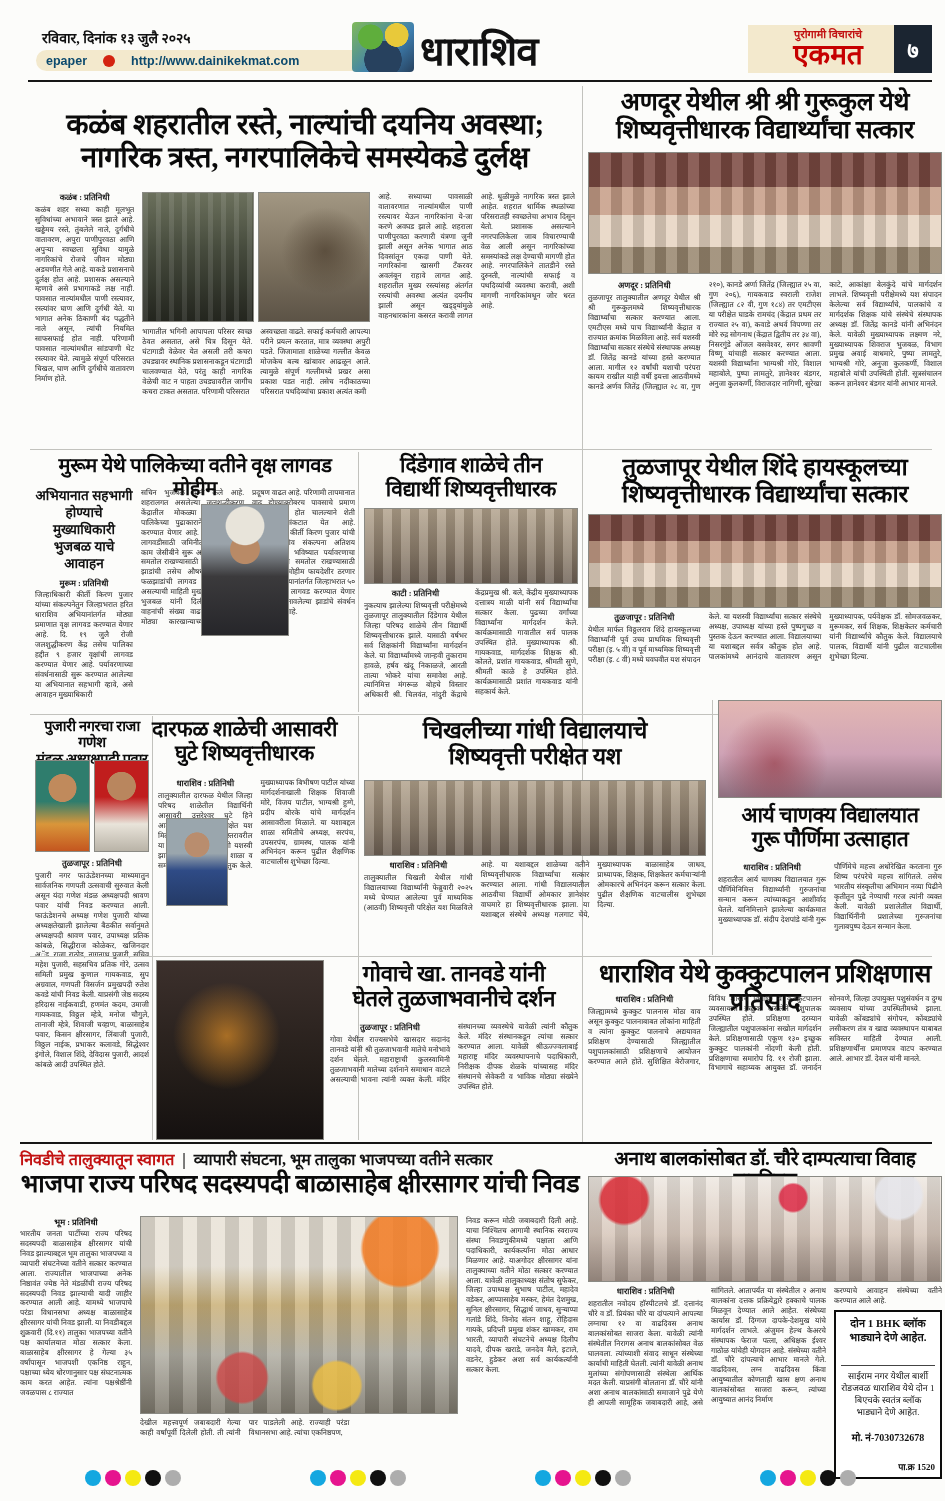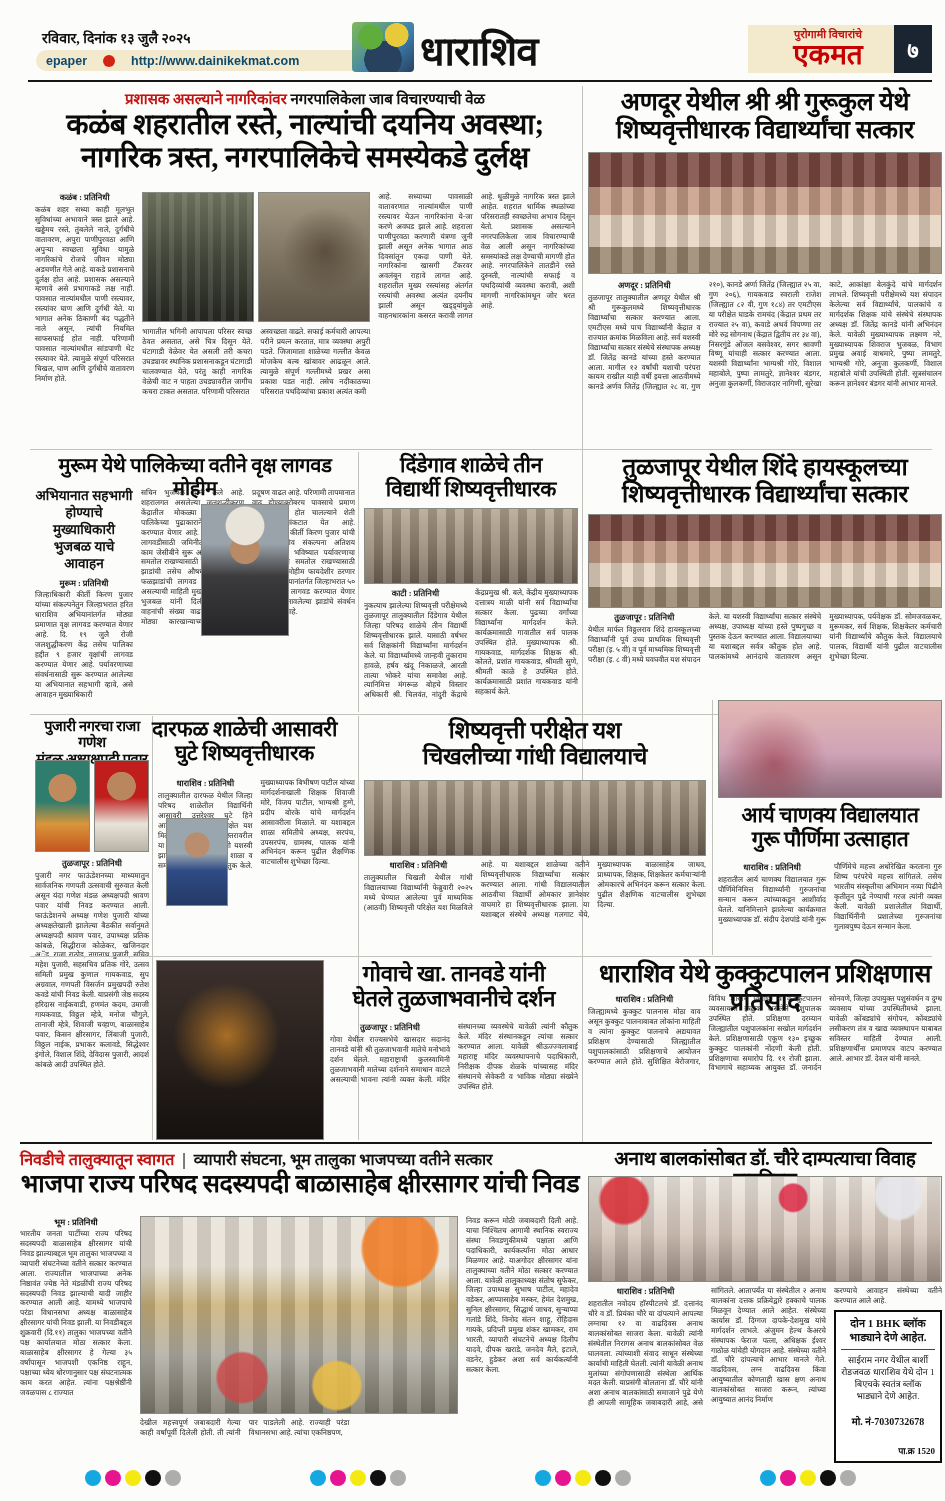--- a/index.html
+++ b/index.html
@@ -70,21 +70,21 @@
   .pagenum { background:#1b2531; color:#fff; font-size:22px; font-weight:bold;
              display:flex; align-items:center; justify-content:center; }
   .logo { background:
       radial-gradient(circle at 30% 30%, #5fae3c 0 22%, rgba(0,0,0,0) 23%),
       radial-gradient(circle at 72% 26%, #e8c93a 0 20%, rgba(0,0,0,0) 21%),
       radial-gradient(circle at 50% 75%, #27415e 0 38%, rgba(0,0,0,0) 39%),
       linear-gradient(135deg,#7fb95a,#3e7fb0 60%,#27415e); border-radius:4px; }
   .dot { width:16px; height:16px; border-radius:50%; display:inline-block; margin-right:4px; }
   .ad-box { border:2px solid #0c0c0c; background:#fff; padding:5px 5px 4px; box-sizing:border-box; }
   .ad-title { font-weight:bold; font-size:11px; text-align:center; line-height:1.25;
-              border-bottom:1px solid #444; padding-bottom:4px; margin-bottom:4px; }
+              border-bottom:1px solid #444; padding-bottom:20px; margin-bottom:4px; }
   .ad-body { font-size:9px; text-align:center; line-height:1.35; }
   .ad-phone { font-weight:bold; font-size:10px; text-align:center; margin-top:12px; }
   .ad-ref { font-size:9px; font-weight:bold; text-align:right; margin-top:16px; }
   .ovl-photo { position:absolute; }
 </style>
 </head>
 <body>
 
 <div class="page">
 
@@ -96,24 +96,20 @@
   </div>
   <div class="abs logo" style="left:352px;top:22px;width:62px;height:50px"></div>
   <div class="abs" style="left:420px;top:22px;font-size:40px;font-weight:bold;letter-spacing:-1px">धाराशिव</div>
   <div class="abs brandbox" style="left:748px;top:25px;width:160px;height:48px">
     <div class="brand-tag">पुरोगामी विचारांचे</div>
     <div class="brand-name">एकमत</div>
   </div>
   <div class="abs pagenum" style="left:894px;top:25px;width:38px;height:48px">७</div>
   <div class="abs rule-k" style="left:28px;top:80px;width:904px;height:2px"></div>
 
-  <div class="abs kicker" style="left:35px;top:88px;width:540px;font-size:15px">
-    <span class="red">प्रशासक असल्याने नागरिकांवर</span>
-    <span>नगरपालिकेला जाब विचारण्याची वेळ</span>
-  </div>
   <div class="abs hl" style="left:35px;top:108px;width:540px;font-size:29px">
     <div>कळंब शहरातील रस्ते, नाल्यांची दयनिय अवस्था;</div>
     <div>नागरिक त्रस्त, नगरपालिकेचे समस्येकडे दुर्लक्ष</div>
   </div>
   <div class="abs" style="left:35px;top:192px;width:540px;height:254px;display:flex;gap:8px">
     <div style="width:102px;height:254px" class="body-txt">
       <div class="dateline">कळंब : प्रतिनिधी</div>
       <span>कळंब शहर सध्या काही मूलभूत सुविधांच्या अभावाने त्रस्त झाले आहे. खड्डेमय रस्ते, तुंबलेले नाले, दुर्गंधीचे वातावरण, अपुरा पाणीपुरवठा आणि अपुऱ्या स्वच्छता सुविधा यामुळे नागरिकांचे रोजचे जीवन मोठ्या अडचणीत गेले आहे. याकडे प्रशासनाचे दुर्लक्ष होत आहे. प्रशासक असल्याने म्हणावे असे प्रभागाकडे लक्ष नाही. पावसात नाल्यांमधील पाणी रस्त्यावर, रस्त्यांवर घाण आणि दुर्गंधी येते. या भागात अनेक ठिकाणी बंद पद्धतीने नाले असून, त्यांची नियमित साफसफाई होत नाही. परिणामी पावसात नाल्यांमधील सांडपाणी थेट रस्त्यावर येते. त्यामुळे संपूर्ण परिसरात चिखल, घाण आणि दुर्गंधीचे वातावरण निर्माण होते.</span>
     </div>
     <div style="width:228px">
@@ -202,22 +198,22 @@
   <div class="abs" style="left:158px;top:778px;width:197px;height:176px;position:absolute">
     <div class="body-txt cols-2" style="height:176px">
       <div class="dateline">धाराशिव : प्रतिनिधी</div>
       <span>तालुक्यातील दारफळ येथील जिल्हा परिषद शाळेतील विद्यार्थिनी आसावरी उत्तरेश्वर घुटे हिने आठवीच्या शिष्यवृत्ती परीक्षेत यश मिळविले. राज्य व राष्ट्रीय स्तरावरील या परीक्षेत ५६ गुणांसह ती यशस्वी झाली असे. या यशाबद्दल शाळा व समस्त ग्रामस्थांनी तिचे कौतुक केले. मुख्याध्यापक बिभीषण पाटील यांच्या मार्गदर्शनाखाली शिक्षक शिवाजी मोरे, विजय पाटील, भाग्यश्री हुग्गे, प्रदीप बोरके यांचे मार्गदर्शन आसावरीला मिळाले. या यशाबद्दल शाळा समितीचे अध्यक्ष, सरपंच, उपसरपंच, ग्रामस्थ, पालक यांनी अभिनंदन करून पुढील शैक्षणिक वाटचालीस शुभेच्छा दिल्या.</span>
     </div>
     <div class="ovl-photo photo ph-girl" style="left:8px;top:40px;width:62px;height:88px"></div>
   </div>
 
   <div class="abs rule-g" style="left:358px;top:716px;width:1px;height:424px"></div>
   <div class="abs hl" style="left:364px;top:718px;width:342px;font-size:23px">
+    <div>चिखलीच्या गांधी विद्यालयाचे</div>
     <div>शिष्यवृत्ती परीक्षेत यश</div>
-    <div>चिखलीच्या गांधी विद्यालयाचे</div>
   </div>
   <div class="abs photo ph-students2" style="left:364px;top:780px;width:342px;height:76px"></div>
   <div class="abs body-txt cols-3" style="left:364px;top:860px;width:342px;height:94px">
     <div class="dateline">धाराशिव : प्रतिनिधी</div>
     <span>तालुक्यातील चिखली येथील गांधी विद्यालयाच्या विद्यार्थ्यांनी फेब्रुवारी २०२५ मध्ये घेण्यात आलेल्या पुर्व माध्यमिक (आठवी) शिष्यवृत्ती परिक्षेत यश मिळविले आहे. या यशाबद्दल शाळेच्या वतीने शिष्यवृत्तीधारक विद्यार्थ्यांचा सत्कार करण्यात आला. गांधी विद्यालयातील आठवीचा विद्यार्थी ओमकार ज्ञानेश्वर वाघमारे हा शिष्यवृत्तीधारक झाला. या यशाबद्दल संस्थेचे अध्यक्ष गलगाट चेये, मुख्याध्यापक बाळासाहेब जाधव, प्राध्यापक, शिक्षक, शिक्षकेतर कर्मचाऱ्यांनी ओमकारचे अभिनंदन करून सत्कार केला. पुढील शैक्षणिक वाटचालीस शुभेच्छा दिल्या.</span>
   </div>
 
   <div class="abs rule-g" style="left:712px;top:700px;width:1px;height:255px"></div>
   <div class="abs photo ph-pink" style="left:718px;top:700px;width:224px;height:98px"></div>
   <div class="abs hl" style="left:718px;top:804px;width:224px;font-size:21px">

